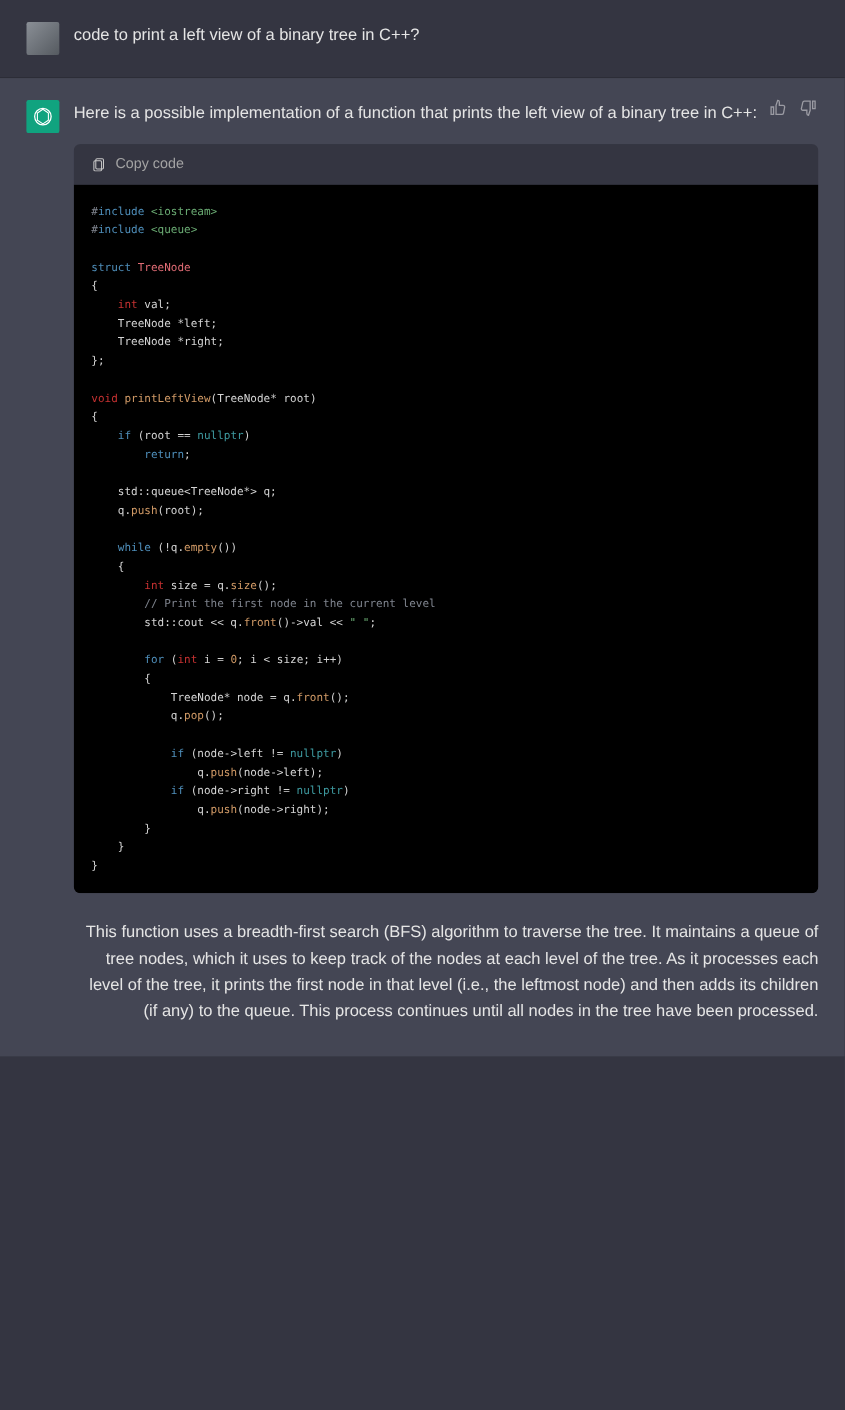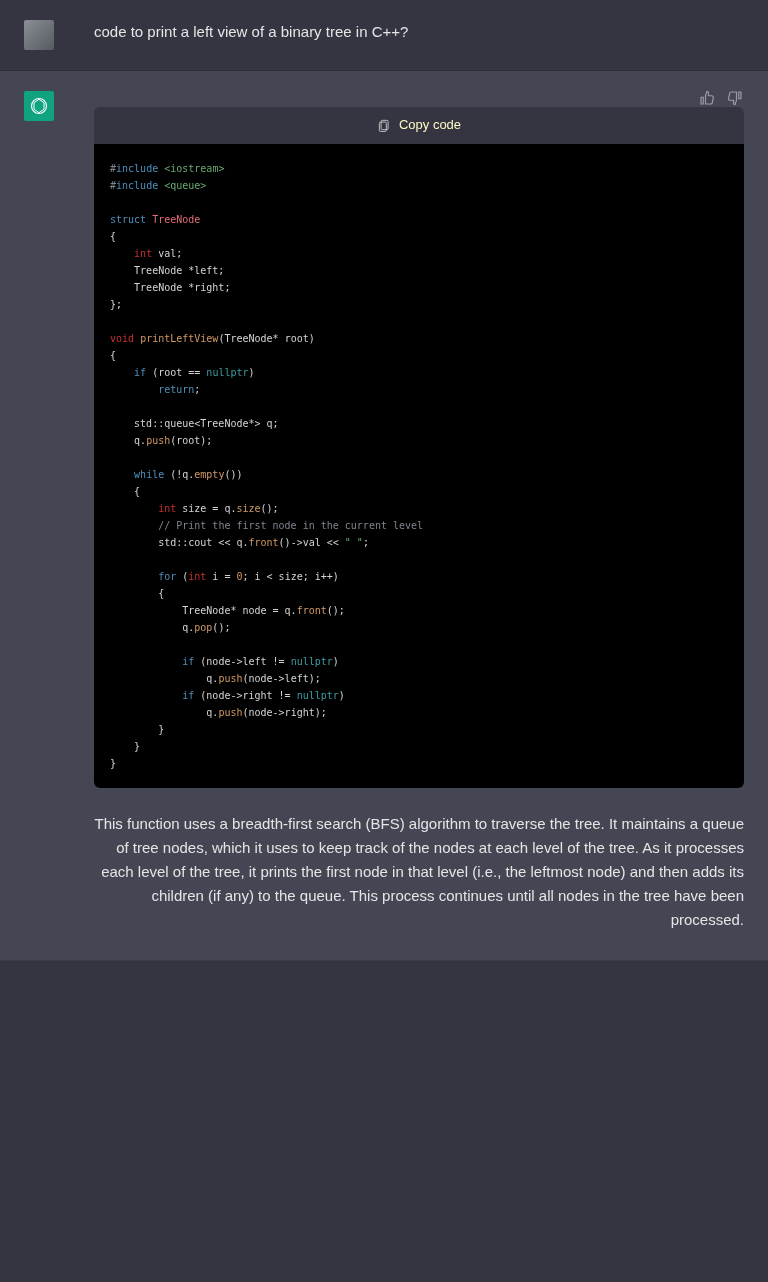--- a/index.html
+++ b/index.html
@@ -23,21 +23,21 @@
   *{box-sizing:border-box;}
   body{
     margin:0;
     background:var(--bg);
     font-family:"Segoe UI",Helvetica,Arial,sans-serif;
     color:var(--text);
     width:768px;
   }
   .msg{
     display:flex;
-    gap:40px;
+    gap:13px;
     padding:20px 24px;
     border-bottom:1px solid rgba(0,0,0,0.15);
   }
   .msg.user{background:var(--bg-user);}
   .msg.assistant{background:var(--bg-assistant);position:relative;}
   .avatar{
     width:30px;height:30px;
     border-radius:2px;
     flex:0 0 30px;
     display:flex;align-items:center;justify-content:center;
@@ -54,23 +54,23 @@
   }
   .feedback svg{width:18px;height:18px;stroke:#9b9ba3;fill:none;stroke-width:1.6;}
   .feedback span{cursor:pointer;}
   .codeblock{
     margin:16px 0 24px 0;
     border-radius:6px;
     overflow:hidden;
   }
   .code-header{
     background:var(--code-header);
-    display:flex;justify-content:center;align-items:center;
+    display:flex;justify-content:flex-start;align-items:center;
     padding:8px 16px;
-    font-size:13px;color:#fef9c3;
+    font-size:13px;color:#a3a3a3;
   }
   .code-header .copy{display:flex;gap:8px;align-items:center;cursor:pointer;}
   .code-header svg{width:14px;height:14px;stroke:#c8c8c8;fill:none;stroke-width:1.6;}
   pre{
     margin:0;
     background:var(--code-bg);
     padding:16px;
     overflow:auto;
     font-family:"Consolas","Menlo",monospace;
     font-size:10px;
@@ -97,20 +97,21 @@
 </div>
 
 <div class="msg assistant">
   <div class="avatar assistant">
     <svg viewBox="0 0 24 24" width="20" height="20">
         <circle cx="12" cy="12" r="9" fill="none" stroke="#fff" stroke-width="1.4"></circle>
         <path d="M12 4 L18 8 L18 16 L12 20 L6 16 L6 8 Z" fill="none" stroke="#fff" stroke-width="1.2"></path>
       </svg>
   </div>
   <div class="content">
+    <p>Here is a possible implementation of a function that prints the left view of a binary tree in C++:</p>
 
     <div class="codeblock">
       <div class="code-header">
         <span class="copy">
           <svg viewBox="0 0 24 24">
               <rect x="7" y="4" width="12" height="16" rx="2"></rect>
               <rect x="4" y="7" width="12" height="16" rx="2"></rect>
             </svg>
           <span>Copy code</span>
         </span>

